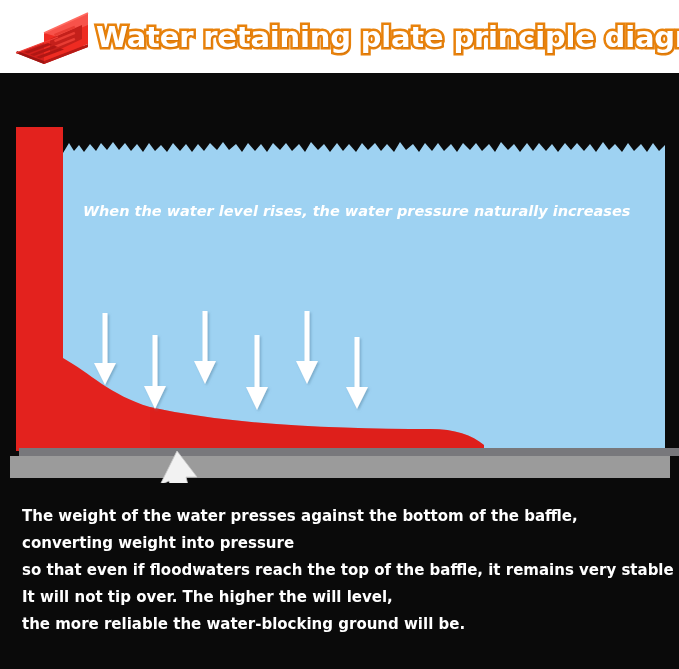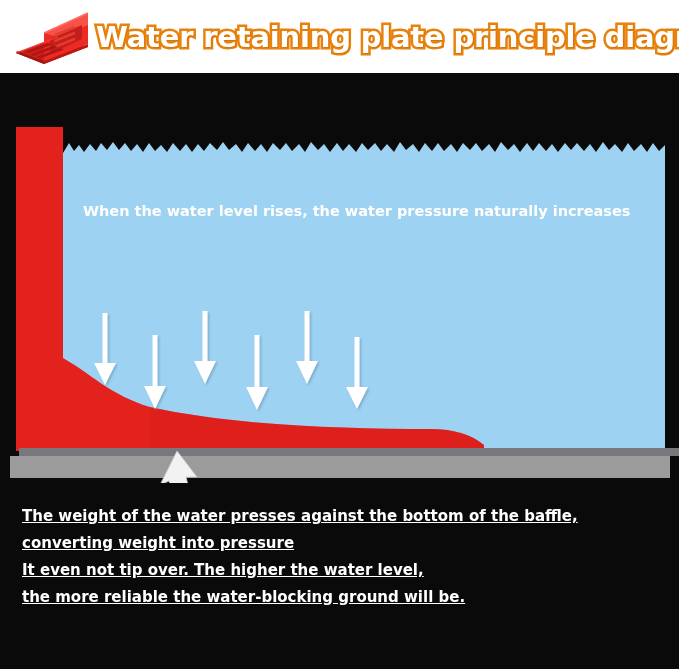--- a/index.html
+++ b/index.html
@@ -115,34 +115,33 @@
     left: 83px;
     top: 125px;
     width: 590px;
     color: #ffffff;
     font-family: "DejaVu Sans", sans-serif;
     font-weight: bold;
     font-size: 14.5px;
     line-height: 27px;
     white-space: nowrap;
   }
-  #water-text div { white-space: nowrap; }
+  #water-text div { white-space: nowrap; font-style: italic; }
 
   
   #caption {
     position: absolute;
     left: 22px;
     top: 430px;
     width: 650px;
     color: #ffffff;
     font-family: "DejaVu Sans", sans-serif;
     font-weight: bold;
     font-size: 15px;
     line-height: 27px;
-    text-decoration: underline;
   }
   #caption div { white-space: nowrap; }
 </style>
 </head>
 <body>
 
 <div id="page">
 
   <div id="header">
 
@@ -260,18 +259,19 @@
       </g>
     </svg>
 
     <div id="water-text">
       <div>When the water level rises, the water pressure naturally increases</div>
     </div>
 
     <div id="caption">
       <div>The weight of the water presses against the bottom of the baffle,</div>
       <div>converting weight into pressure</div>
-      <div>It even not tip over. The higher the water level,</div>
+      <div>so that even if floodwaters reach the top of the baffle, it remains very stable</div>
+      <div>It will not tip over. The higher the will level,</div>
       <div>the more reliable the water-blocking ground will be.</div>
     </div>
 
   </div>
 </div>
 
 </body></html>

